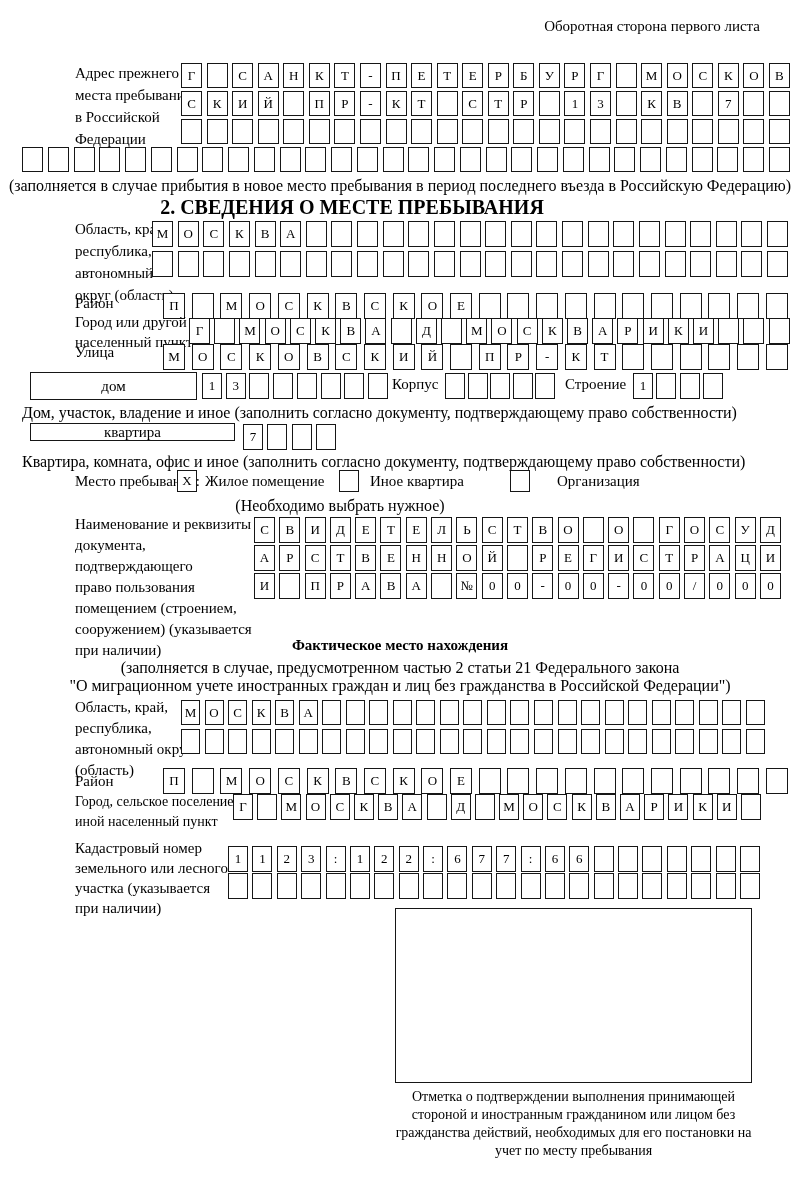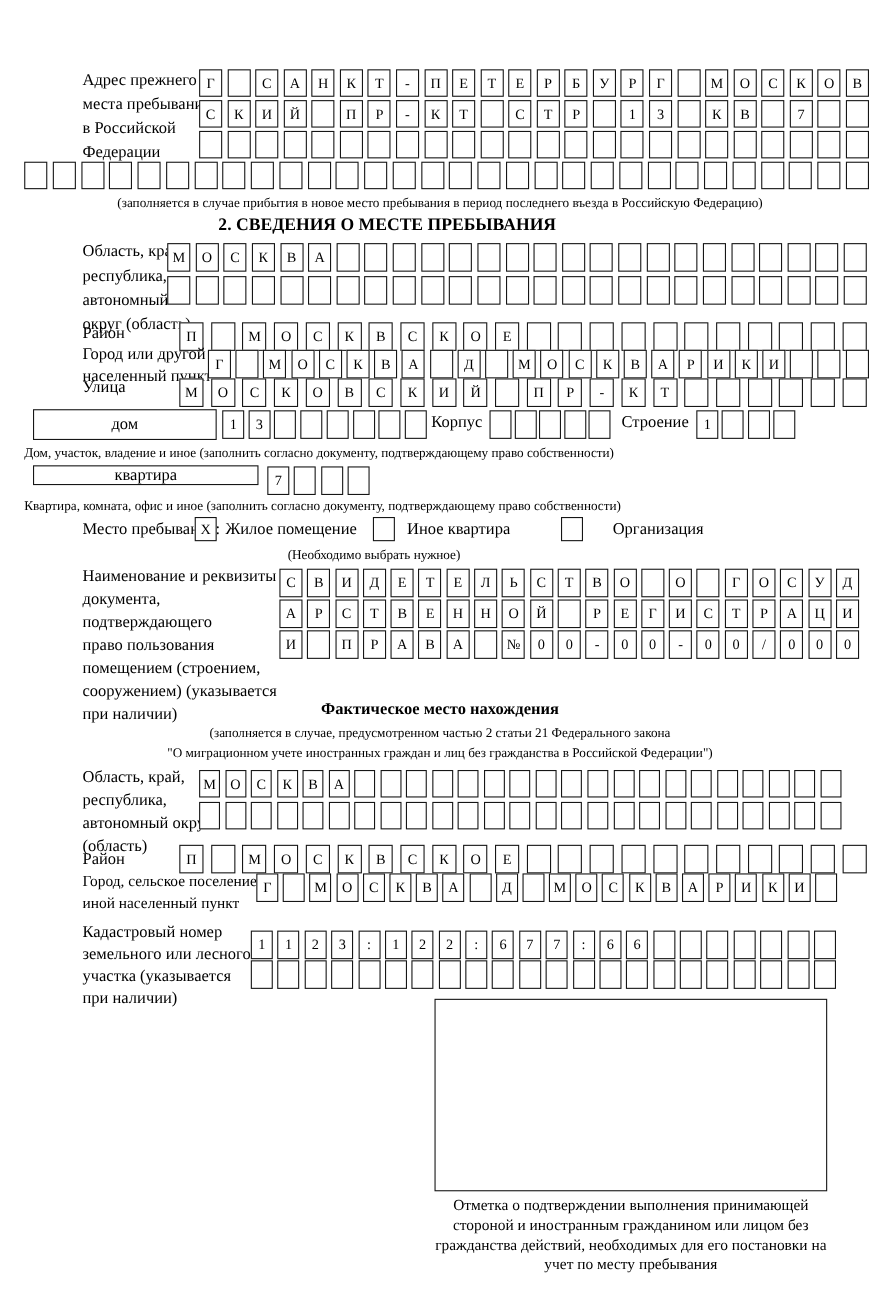--- a/index.html
+++ b/index.html
@@ -1,20 +1,20 @@
 <!DOCTYPE html>
 <html><head>
 <meta charset="utf-8">
 <style>
   html,body{margin:0;padding:0;background:#fff;}
   .page{position:relative;width:800px;height:1180px;background:#fff;
         font-family:"Liberation Serif","DejaVu Serif",serif;color:#000;overflow:hidden;}
   .abs{position:absolute;}
   .lbl{font-size:15px;line-height:22px;white-space:pre-line;}
-  .note{font-size:12px;}
+  .note{font-size:16px;}
   .center{text-align:center;}
   .bold{font-weight:bold;}
   .boxrow{display:flex;justify-content:space-between;}
   .cell{border:1.5px solid #161616;box-sizing:border-box;flex:none;
         display:flex;align-items:center;justify-content:center;
         font-size:13px;height:25px;background:#fff;}
   .cw21 .cell{width:21px;height:26px;}
   .cw22 .cell{width:22px;height:26px;}
   .cw20 .cell{width:20px;height:26px;}
   .cw19 .cell{width:19px;height:25px;}
@@ -26,20 +26,21 @@
   .stamp{border:1.6px solid #161616;box-sizing:border-box;background:#fff;}
   .lh20{line-height:20px;}
   .lh21{line-height:21px;}
   .fs14{font-size:14px;}
 </style>
 </head>
 <body>
 
 <div class="page">
 
+  <div class="abs" style="left:0;top:18px;width:760px;text-align:right;font-size:15px;">Оборотная сторона первого листа</div>
 
   <div class="abs lbl" style="left:75px;top:62px;width:120px;">Адрес прежнего
 места пребывания
 в Российской
 Федерации</div>
   <div class="abs boxrow cw24" style="left:181px;top:63px;width:609px;">
       <span class="cell">Г</span>
       <span class="cell"></span>
       <span class="cell">С</span>
       <span class="cell">А</span>
@@ -143,21 +144,21 @@
       <span class="cell"></span>
       <span class="cell"></span>
       <span class="cell"></span>
       <span class="cell"></span>
       <span class="cell"></span>
       <span class="cell"></span>
       <span class="cell"></span>
     </div>
   <div class="abs note center" style="left:0;top:177px;width:800px;">(заполняется в случае прибытия в новое место пребывания в период последнего въезда в Российскую Федерацию)</div>
 
-  <div class="abs bold center" style="left:0;top:196px;width:704px;font-size:16px;">2. СВЕДЕНИЯ О МЕСТЕ ПРЕБЫВАНИЯ</div>
+  <div class="abs bold center" style="left:0;top:196px;width:704px;font-size:20px;">2. СВЕДЕНИЯ О МЕСТЕ ПРЕБЫВАНИЯ</div>
 
   <div class="abs lbl" style="left:75px;top:218px;width:120px;">Область, край,
 республика,
 автономный
 округ (область)</div>
   <div class="abs boxrow cw21" style="left:152px;top:221px;width:636px;">
       <span class="cell">М</span>
       <span class="cell">О</span>
       <span class="cell">С</span>
       <span class="cell">К</span>

